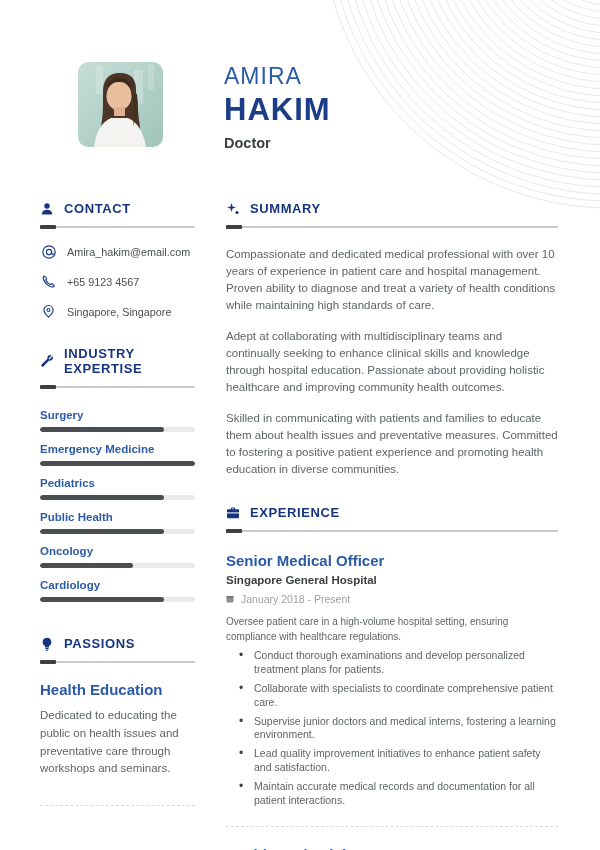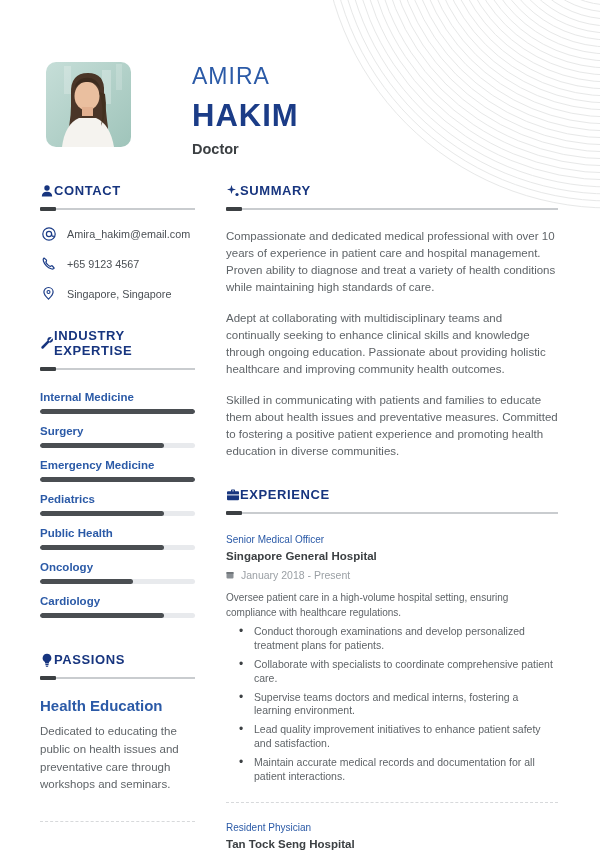--- a/index.html
+++ b/index.html
@@ -4,34 +4,34 @@
 <style>
   * { margin:0; padding:0; box-sizing:border-box; }
   html,body { background:#fff; }
   body { font-family:"Liberation Sans", sans-serif; }
   .page { position:relative; width:600px; height:850px; background:#ffffff; overflow:hidden; }
 
   
   .waves { position:absolute; top:0; right:0; width:300px; height:300px; pointer-events:none; }
 
   
-  .header { position:relative; display:flex; padding:62px 0 0 46px; align-items:flex-start; }
+  .header { position:relative; display:flex; padding:62px 0 0 78px; align-items:flex-start; }
   .photo { width:85px; height:85px; border-radius:10px; overflow:hidden; flex:0 0 auto; }
   .name-block { margin-left:61px; padding-top:1px; }
   .first-name { font-size:23px; font-weight:500; letter-spacing:1px; color:#2b5aa7; }
-  .last-name { font-size:31px; font-weight:800; letter-spacing:1px; color:#1b3c87; margin-top:8px; }
+  .last-name { font-size:31px; font-weight:800; letter-spacing:1px; color:#1b3c87; margin-top:2px; }
   .job-title { font-size:14.5px; font-weight:700; color:#3c4043; margin-top:7px; }
 
   
   .columns { display:flex; padding:26px 42px 0 40px; }
   .col-left { width:155px; flex:0 0 auto; }
   .col-right { width:332px; margin-left:31px; flex:0 0 auto; }
 
   
-  .sec-head { display:flex; align-items:center; gap:0; }
+  .sec-head { display:flex; align-items:center; gap:10px;margin-top:24px; }
   .sec-head .ic { width:14px; height:14px; flex:0 0 auto; display:block; }
   .sec-title { font-size:13px; font-weight:800; letter-spacing:.6px; color:#17357f; }
   .divider { position:relative; height:4px; margin-top:9px; }
   .divider .line { position:absolute; left:0; right:0; top:1px; height:1.5px; background:#c9cccf; }
   .divider .dark { position:absolute; left:0; top:0; width:16px; height:4px; background:#3c4043; border-radius:1px; }
   .dotted { border-top:1.5px dashed #d7d9db; height:0; }
 
   
   .contact-list { margin-top:14px; }
   .contact-item { display:flex; align-items:center; gap:10px; margin-bottom:13px; min-height:17px; }
@@ -51,21 +51,21 @@
   .passion-desc { font-size:11.5px; line-height:1.55; color:#5f6468; margin-top:9px; }
   .passion .dotted { margin-top:27px; }
 
   
   .summary-text { margin-top:17px; }
   .summary-text p { font-size:11.5px; line-height:1.48; color:#5f6468; margin-bottom:14px; }
 
   
   .experience { margin-top:27px; }
   .job { margin-top:19px; }
-  .job-name { font-size:10px; font-weight:400; color:#2b5aa7; }
+  .job-name { font-size:15px; font-weight:700; color:#2b5aa7; }
   .job-company { font-size:11.5px; font-weight:700; color:#3c4043; margin-top:5px; }
   .job-date { display:flex; align-items:center; gap:7px; margin-top:7px; }
   .job-date .dic { width:8px; height:8px; display:block; }
   .job-date .dval { font-size:10.5px; color:#9ba0a5; }
   .job-desc { font-size:10px; line-height:1.5; color:#5f6468; margin-top:9px; }
   .job-bullets { list-style:none; margin-top:4px; }
   .job-bullets li { position:relative; font-size:10.5px; line-height:1.32; color:#5f6468; padding-left:15px; margin-left:13px; margin-top:5px; }
   .job-bullets li::before { content:"•"; position:absolute; left:0; top:-1px; color:#3c4043; font-size:12px; }
   .job-sep { margin-top:18px; }
 </style>
@@ -188,26 +188,20 @@
             <path d="M12.6 2.3 L9.5 5.4 L8.6 4.5 L11.7 1.4 Q10 .4 8.4 1.6 Q6.9 2.8 7.4 4.8 L1.6 10.6 Q.8 11.4 1.6 12.3 L1.7 12.4 Q2.6 13.2 3.4 12.4 L9.2 6.6 Q11.2 7.1 12.4 5.6 Q13.6 4 12.6 2.3 Z" fill="#17357f"></path>
           </svg>
           <span class="sec-title">INDUSTRY EXPERTISE</span>
         </div>
         <div class="divider">
             <div class="line"></div>
             <div class="dark"></div>
           </div>
         <div class="skills">
           <div class="skill">
-            <div class="skill-name">Internal Medicine</div>
-            <div class="bar">
-                <div class="bar-fill" style="width: 100%;"></div>
-              </div>
-          </div>
-          <div class="skill">
             <div class="skill-name">Surgery</div>
             <div class="bar">
                 <div class="bar-fill" style="width: 80%;"></div>
               </div>
           </div>
           <div class="skill">
             <div class="skill-name">Emergency Medicine</div>
             <div class="bar">
                 <div class="bar-fill" style="width: 100%;"></div>
               </div>
@@ -270,21 +264,21 @@
             <circle cx="11" cy="10.5" r="1.6" fill="#17357f"></circle>
           </svg>
           <span class="sec-title">SUMMARY</span>
         </div>
         <div class="divider">
             <div class="line"></div>
             <div class="dark"></div>
           </div>
         <div class="summary-text">
           <p>Compassionate and dedicated medical professional with over 10 years of experience in patient care and hospital management. Proven ability to diagnose and treat a variety of health conditions while maintaining high standards of care.</p>
-          <p>Adept at collaborating with multidisciplinary teams and continually seeking to enhance clinical skills and knowledge through ongoing education. Passionate about providing holistic healthcare and improving community health outcomes.</p>
+          <p>Adept at collaborating with multidisciplinary teams and continually seeking to enhance clinical skills and knowledge through hospital education. Passionate about providing holistic healthcare and improving community health outcomes.</p>
           <p>Skilled in communicating with patients and families to educate them about health issues and preventative measures. Committed to fostering a positive patient experience and promoting health education in diverse communities.</p>
         </div>
       </section>
 
       <section class="experience">
         <div class="sec-head">
           <svg class="ic" viewBox="0 0 14 14">
             <path d="M5 3.2 L5 2.2 Q5 1.4 5.8 1.4 L8.2 1.4 Q9 1.4 9 2.2 L9 3.2 L12 3.2 Q13 3.2 13 4.2 L13 11.2 Q13 12.2 12 12.2 L2 12.2 Q1 12.2 1 11.2 L1 4.2 Q1 3.2 2 3.2 Z M6.1 3.2 L7.9 3.2 L7.9 2.5 L6.1 2.5 Z" fill="#17357f"></path>
             <rect x="1" y="6.4" width="12" height="1" fill="#ffffff"></rect>
           </svg>
@@ -302,21 +296,21 @@
             <svg class="dic" viewBox="0 0 8 8">
               <rect x="0.5" y="1" width="7" height="6.5" rx="1" fill="#8a8f94"></rect>
               <rect x="0.5" y="1" width="7" height="1.8" fill="#6f7478"></rect>
             </svg>
             <span class="dval">January 2018 - Present</span>
           </div>
           <div class="job-desc">Oversee patient care in a high-volume hospital setting, ensuring compliance with healthcare regulations.</div>
           <ul class="job-bullets">
             <li>Conduct thorough examinations and develop personalized treatment plans for patients.</li>
             <li>Collaborate with specialists to coordinate comprehensive patient care.</li>
-            <li>Supervise teams doctors and medical interns, fostering a learning environment.</li>
+            <li>Supervise junior doctors and medical interns, fostering a learning environment.</li>
             <li>Lead quality improvement initiatives to enhance patient safety and satisfaction.</li>
             <li>Maintain accurate medical records and documentation for all patient interactions.</li>
           </ul>
         </div>
 
         <div class="dotted job-sep"></div>
 
         <div class="job">
           <div class="job-name">Resident Physician</div>
           <div class="job-company">Tan Tock Seng Hospital</div>

